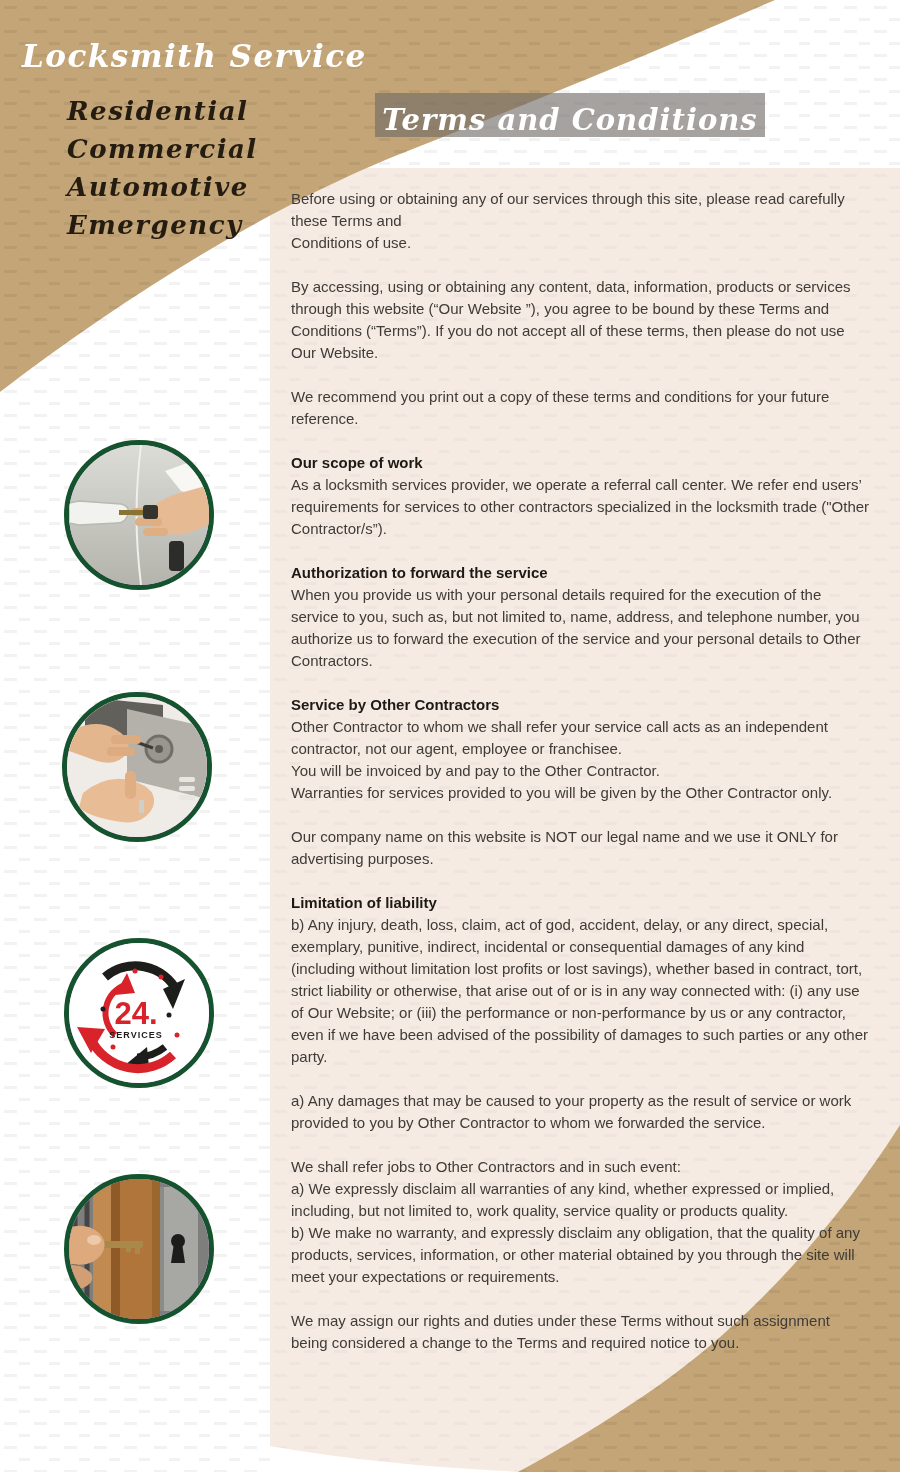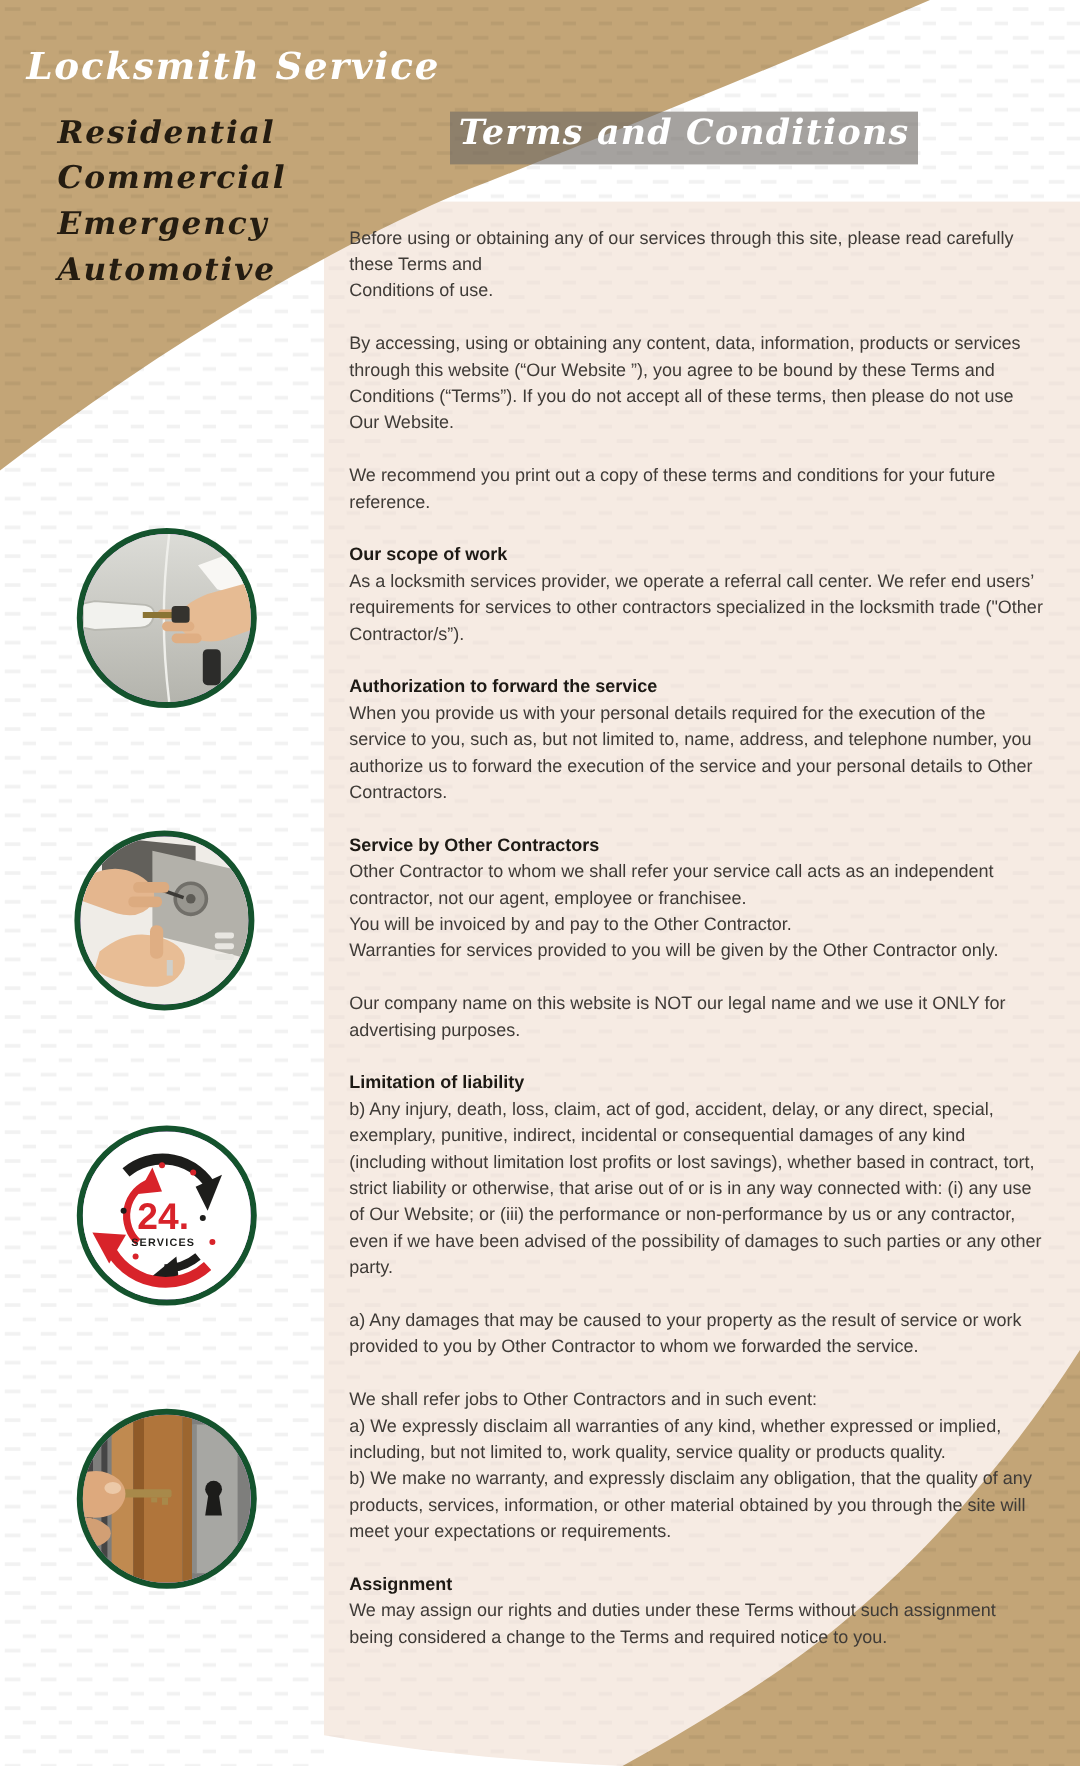--- a/index.html
+++ b/index.html
@@ -10,31 +10,31 @@
   }
   
   .bg-svg{position:absolute;left:0;top:0;z-index:0;}
   
   .brand-title{
     position:absolute;left:22px;top:38px;z-index:3;
     font-family:"DejaVu Serif","Liberation Serif",serif;
     font-style:italic;font-weight:bold;
     font-size:31px;color:#ffffff;letter-spacing:1.5px;
   }
-  .services{position:absolute;left:48px;top:92px;z-index:3;}
+  .services{position:absolute;left:67px;top:92px;z-index:3;}
   .service-item{
     font-family:"DejaVu Serif","Liberation Serif",serif;
     font-style:italic;font-weight:bold;
     font-size:26px;line-height:38px;color:#241c11;letter-spacing:1.5px;
   }
   
   .terms-bar{
     position:absolute;left:375px;top:93px;width:390px;height:44px;z-index:3;
     background:rgba(110,105,100,0.62);
-    display:flex;align-items:flex-start;justify-content:center;
+    display:flex;align-items:flex-end;justify-content:center;
   }
   .terms-bar-title{
     font-family:"DejaVu Serif","Liberation Serif",serif;
     font-style:italic;font-weight:bold;
     font-size:29px;color:#ffffff;letter-spacing:1px;white-space:nowrap;
   }
   
   .content-text{
     position:absolute;left:270px;top:168px;width:630px;z-index:4;
     box-sizing:border-box;padding:20px 22px 0 21px;
@@ -85,22 +85,22 @@
 
   <path d="M270,1446 C350,1460 435,1468 525,1472 L270,1472 Z" fill="#ffffff"></path>
 
   <path d="M900,1125 C832,1232 742,1330 645,1395 C605,1422 562,1448 518,1472 L900,1472 Z" fill="url(#dashT)"></path>
 </svg>
 
 <div class="brand-title">Locksmith Service</div>
 <div class="services">
     <div class="service-item">Residential</div>
     <div class="service-item">Commercial</div>
+    <div class="service-item">Automotive</div>
     <div class="service-item">Emergency</div>
-    <div class="service-item">Automotive</div>
   </div>
 
 <div class="terms-bar">
   <span class="terms-bar-title">Terms and Conditions</span>
 </div>
 
 <div class="content-text">
     <p>Before using or obtaining any of our services through this site, please read carefully
 these Terms and
 Conditions of use.</p>
@@ -135,21 +135,20 @@
 even if we have been advised of the possibility of damages to such parties or any other
 party.</p>
     <p>a) Any damages that may be caused to your property as the result of service or work
 provided to you by Other Contractor to whom we forwarded the service.</p>
     <p>We shall refer jobs to Other Contractors and in such event:
 a) We expressly disclaim all warranties of any kind, whether expressed or implied,
 including, but not limited to, work quality, service quality or products quality.
 b) We make no warranty, and expressly disclaim any obligation, that the quality of any
 products, services, information, or other material obtained by you through the site will
 meet your expectations or requirements.</p>
-    <h3>Assignment</h3>
     <p>We may assign our rights and duties under these Terms without such assignment
 being considered a change to the Terms and required notice to you.</p>
   </div>
 
 <div class="circle c1">
   <svg width="140" height="140" viewBox="0 0 140 140">
     <defs>
       <linearGradient id="cg1" x1="0" y1="0" x2="0" y2="1">
         <stop offset="0" stop-color="#dcdcd7"></stop>
           <stop offset="1" stop-color="#b4b4ad"></stop>

